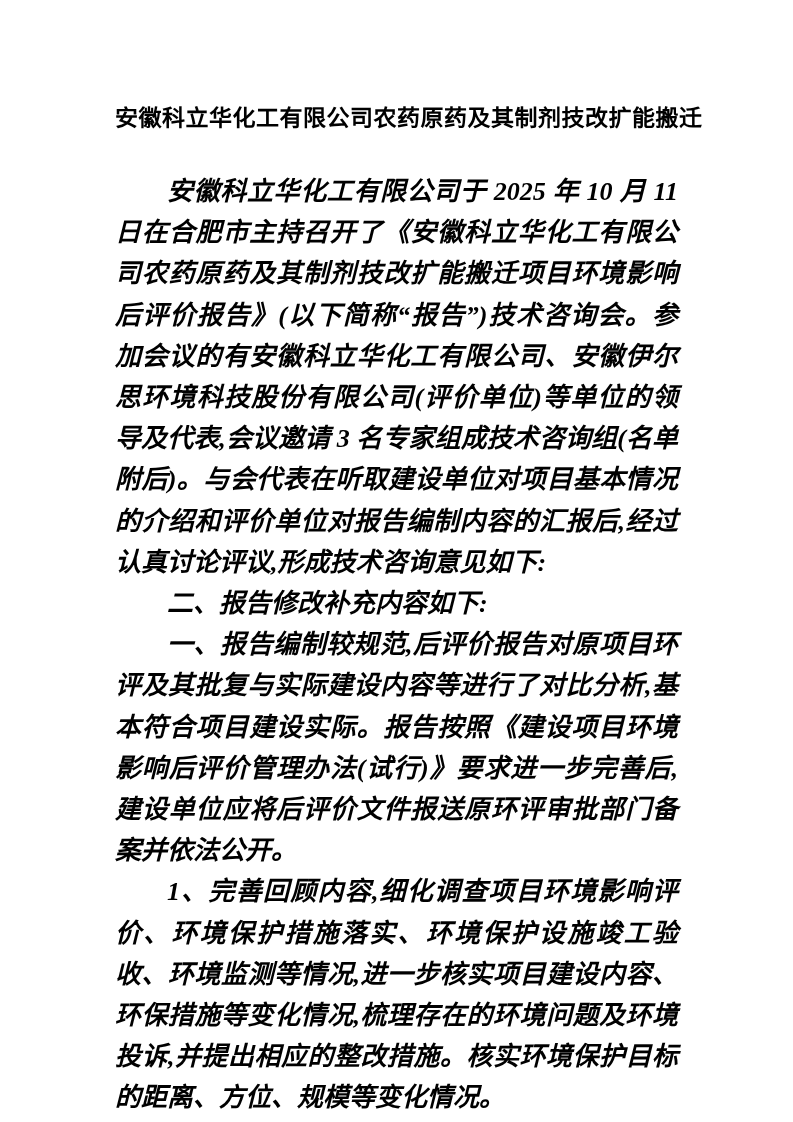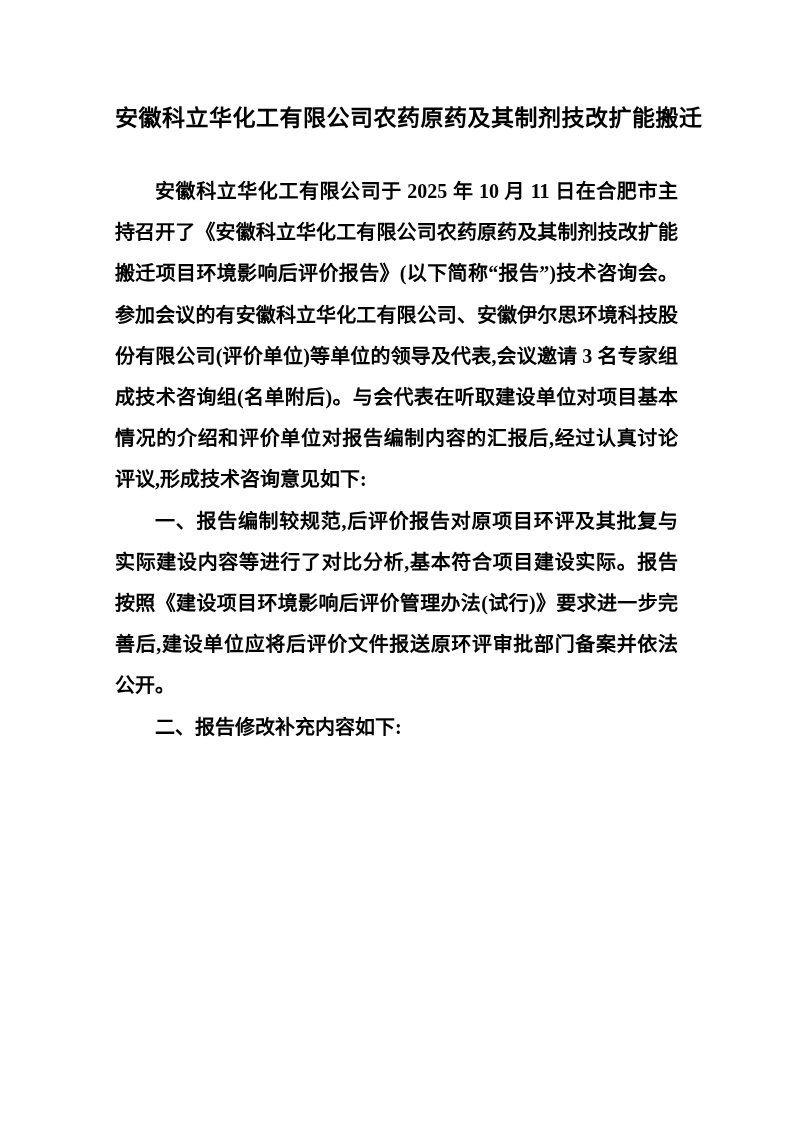--- a/index.html
+++ b/index.html
@@ -30,38 +30,40 @@
     font-weight: bold;
     text-align: center;
     letter-spacing: 0.5px;
   }
   .doc-title .title-line {
     display: block;
     white-space: nowrap;
   }
   .doc-body {
     margin-top: 33px;
-    font-size: 20px;
+    font-size: 26px;
     line-height: 41.2px;
     text-align: justify;
     text-justify: inter-character;
+    font-style: italic;
   }
   .doc-body p {
     margin: 0;
     padding: 0;
     text-indent: 2em;
     word-break: break-all;
   }
 </style>
 </head>
 <body>
 
 <div class="page">
   <h1 class="doc-title">
     <span class="title-line">安徽科立华化工有限公司农药原药及其制剂技改扩能搬迁</span>
   </h1>
 
   <div class="doc-body">
     <p>安徽科立华化工有限公司于 2025 年 10 月 11 日在合肥市主持召开了《安徽科立华化工有限公司农药原药及其制剂技改扩能搬迁项目环境影响后评价报告》(以下简称“报告”)技术咨询会。参加会议的有安徽科立华化工有限公司、安徽伊尔思环境科技股份有限公司(评价单位)等单位的领导及代表,会议邀请 3 名专家组成技术咨询组(名单附后)。与会代表在听取建设单位对项目基本情况的介绍和评价单位对报告编制内容的汇报后,经过认真讨论评议,形成技术咨询意见如下:</p>
+    <p>二、报告修改补充内容如下:</p>
     <p>一、报告编制较规范,后评价报告对原项目环评及其批复与实际建设内容等进行了对比分析,基本符合项目建设实际。报告按照《建设项目环境影响后评价管理办法(试行)》要求进一步完善后,建设单位应将后评价文件报送原环评审批部门备案并依法公开。</p>
-    <p>二、报告修改补充内容如下:</p>
+    <p>1、完善回顾内容,细化调查项目环境影响评价、环境保护措施落实、环境保护设施竣工验收、环境监测等情况,进一步核实项目建设内容、环保措施等变化情况,梳理存在的环境问题及环境投诉,并提出相应的整改措施。核实环境保护目标的距离、方位、规模等变化情况。</p>
   </div>
 </div>
 
 </body></html>

